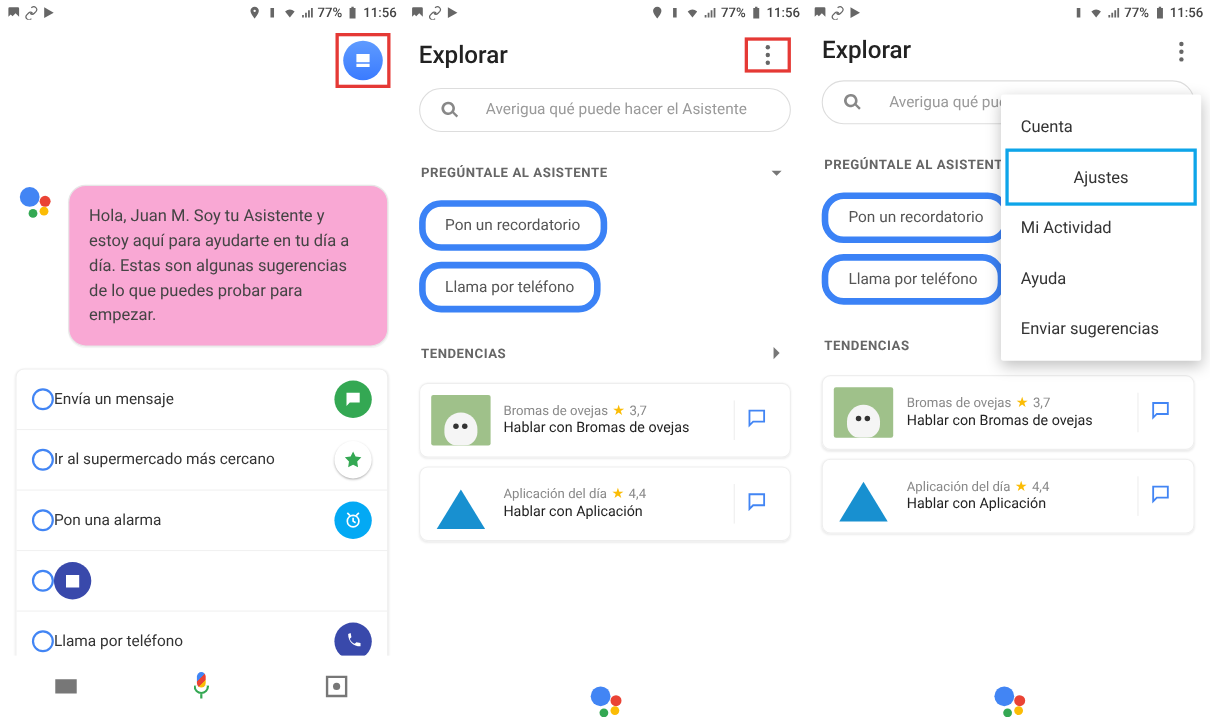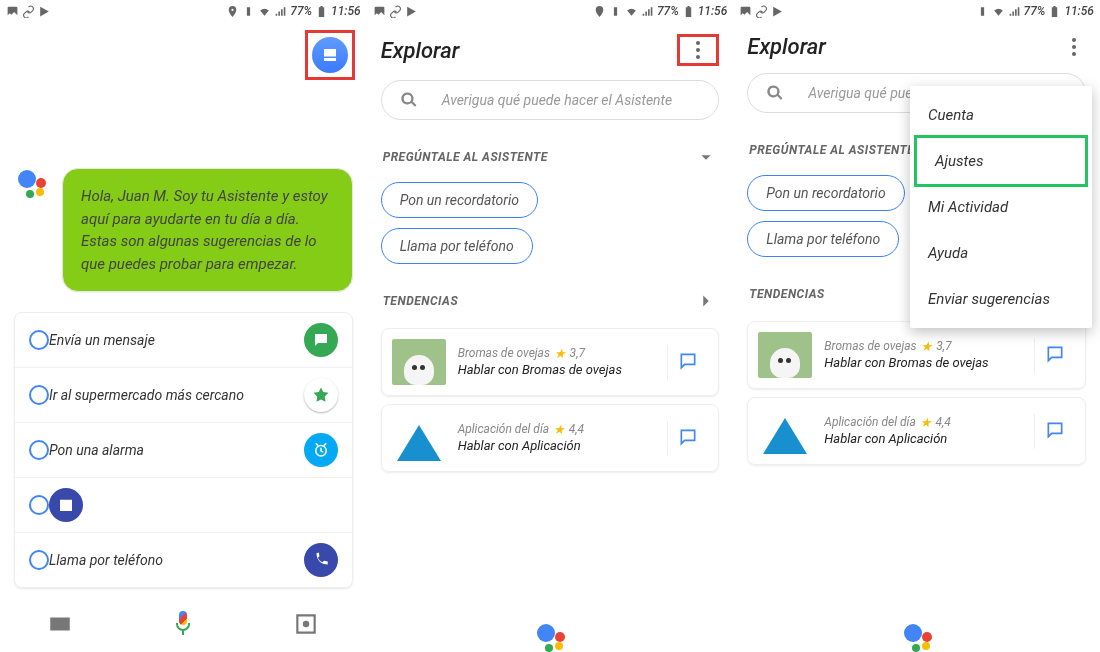--- a/index.html
+++ b/index.html
@@ -1,37 +1,37 @@
 <!DOCTYPE html>
 <html><head>
 <meta charset="utf-8">
 <style>
   * { box-sizing: border-box; margin: 0; padding: 0; }
   body { font-family: Roboto, -apple-system, sans-serif; background: #fff; width: 1100px; height: 652px; display: flex; }
-  .phone { width: 366.66px; height: 652px; position: relative; background: #fff; overflow: hidden; font-size: 14px; font-style: italic; }
+  .phone { width: 366.66px; height: 652px; position: relative; background: #fff; overflow: hidden; font-size: 14px; }
   .statusbar { height: 22px; background: #fff; display: flex; justify-content: space-between; align-items: center; padding: 0 6px; font-size: 12px; color: #555; }
   .statusbar .left, .statusbar .right { display: flex; align-items: center; gap: 3px; }
   .statusbar svg { width: 13px; height: 13px; fill: #666; }
   .statusbar .right { font-weight: 500; color: #444; }
 
   
   .top-icon-wrap { display: flex; justify-content: flex-end; padding: 8px 12px; }
   .top-icon-highlight { border: 3px solid #e53935; padding: 4px; }
   .top-icon { width: 36px; height: 36px; border-radius: 50%; background: linear-gradient(#5f9bff,#3a7bff); display: flex; align-items: center; justify-content: center; }
   .top-icon svg { width: 18px; height: 18px; fill: #fff; }
 
   .assistant-row { display: flex; align-items: flex-start; gap: 14px; padding: 10px 14px 8px; margin-top: 70px; }
   .assistant-dots { position: relative; width: 34px; height: 34px; flex-shrink: 0; }
   .dot { position: absolute; border-radius: 50%; }
   .d-blue  { width: 18px; height: 18px; background: #4285f4; top: 2px; left: 4px; }
   .d-red   { width: 10px; height: 10px; background: #ea4335; top: 10px; left: 22px; }
   .d-green { width: 8px;  height: 8px;  background: #34a853; top: 22px; left: 12px; }
   .d-yellow{ width: 8px;  height: 8px;  background: #fbbc05; top: 20px; left: 22px; }
 
-  .bubble { background: #84cc16; border: 1px solid #e6e6e6; border-radius: 16px; padding: 16px 18px; color: #444; line-height: 1.5; font-size: 15px; box-shadow: 0 1px 1px rgba(0,0,0,.05); }
+  .bubble { background: #f9a8d4; border: 1px solid #e6e6e6; border-radius: 16px; padding: 16px 18px; color: #444; line-height: 1.5; font-size: 15px; box-shadow: 0 1px 1px rgba(0,0,0,.05); }
 
   .suggestion-list { border: 1px solid #eee; border-radius: 8px; margin: 12px 14px 10px; box-shadow: 0 1px 2px rgba(0,0,0,.1); }
   .sugg-row { display: flex; align-items: center; padding: 10px 14px; border-bottom: 1px solid #f1f1f1; }
   .sugg-row:last-child { border-bottom: 0; }
   .radio-ring { width: 20px; height: 20px; border: 2px solid #4285f4; border-radius: 50%; flex-shrink: 0; }
   .sugg-label { flex: 1; color: #333; }
   .sugg-icon { width: 34px; height: 34px; border-radius: 50%; display: flex; align-items: center; justify-content: center; flex-shrink: 0; }
   .sugg-icon svg { width: 18px; height: 18px; fill: #fff; }
   .ic-green { background:#34a853; }
   .ic-blue  { background:#03a9f4; }
@@ -54,21 +54,21 @@
   .more-highlight { border:3px solid #e53935; padding:4px 6px; }
 
   .searchbox { margin: 0 14px 18px; border:1px solid #ddd; border-radius:26px; padding:10px 18px; display:flex; align-items:center; gap:24px; color:#9a9a9a; }
   .searchbox svg { width:18px; height:18px; fill:#888; }
 
   .section-head { display:flex; align-items:center; justify-content:space-between; padding:8px 16px; }
   .section-head .label { font-size:12px; font-weight:700; color:#666; letter-spacing:.5px; }
   .section-head svg { width:22px; height:22px; fill:#777; }
 
   .chips { padding: 6px 14px; display:flex; flex-direction:column; gap:10px; align-items:flex-start; }
-  .chip { border:1px solid #3b82f6; border-radius:20px; padding:9px 18px; color:#555; font-size:14px; background:#fff; }
+  .chip { border:6px solid #3b82f6; border-radius:20px; padding:9px 18px; color:#555; font-size:14px; background:#fff; }
 
   .card { margin: 8px 14px 0; border:1px solid #eee; border-radius:8px; box-shadow:0 1px 2px rgba(0,0,0,.08); display:flex; align-items:center; padding:10px 10px; gap:12px; }
   .card-img { width:54px; height:46px; border-radius:2px; background:#9fc18a; flex-shrink:0; display:flex; align-items:flex-end; justify-content:center; overflow:hidden; }
   .sheep { width:30px; height:30px; background:#f5f5f5; border-radius:50% 50% 40% 40%; position:relative; }
   .sheep::before, .sheep::after { content:""; position:absolute; background:#333; width:5px; height:5px; border-radius:50%; top:10px; }
   .sheep::before{ left:8px;} .sheep::after{ left:16px;}
   .app-img { width:54px; height:46px; flex-shrink:0; position:relative; }
   .app-tri { width:0;height:0;border-left:22px solid transparent;border-right:22px solid transparent;border-bottom:36px solid #1890d0; position:absolute; bottom:0; left:5px; }
 
   .card-body { flex:1; min-width:0; }
@@ -77,21 +77,21 @@
   .card-title { font-size:13px; color:#222; line-height:1.25; margin-top:1px; }
   .card-action { border-left:1px solid #eee; padding:6px 10px; }
   .card-action svg { width:20px; height:20px; fill:#4285f4; }
 
   .assistant-foot { position:absolute; bottom:4px; left:0; right:0; display:flex; justify-content:center; }
   .assistant-foot .assistant-dots { width:34px; height:26px; }
 
   
   .popover { position:absolute; top:86px; right:8px; width:182px; background:#fff; box-shadow:0 4px 14px rgba(0,0,0,.25); border-radius:2px; padding:6px 0; z-index:5; }
   .popover-item { padding:14px 18px; font-size:15px; color:#333; }
-  .popover-highlight { border:3px solid #22c55e; margin:-3px 4px; }
+  .popover-highlight { border:3px solid #0ea5e9; margin:-3px 4px;text-align:center; }
 </style>
 </head>
 <body>
 
 <div class="phone">
 
   <div class="statusbar">
     <div class="left">
       <svg viewBox="0 0 24 24">
           <path d="M21 19V5a2 2 0 0 0-2-2H5a2 2 0 0 0-2 2v14l4-4 3 3 5-5 6 6z"></path>

